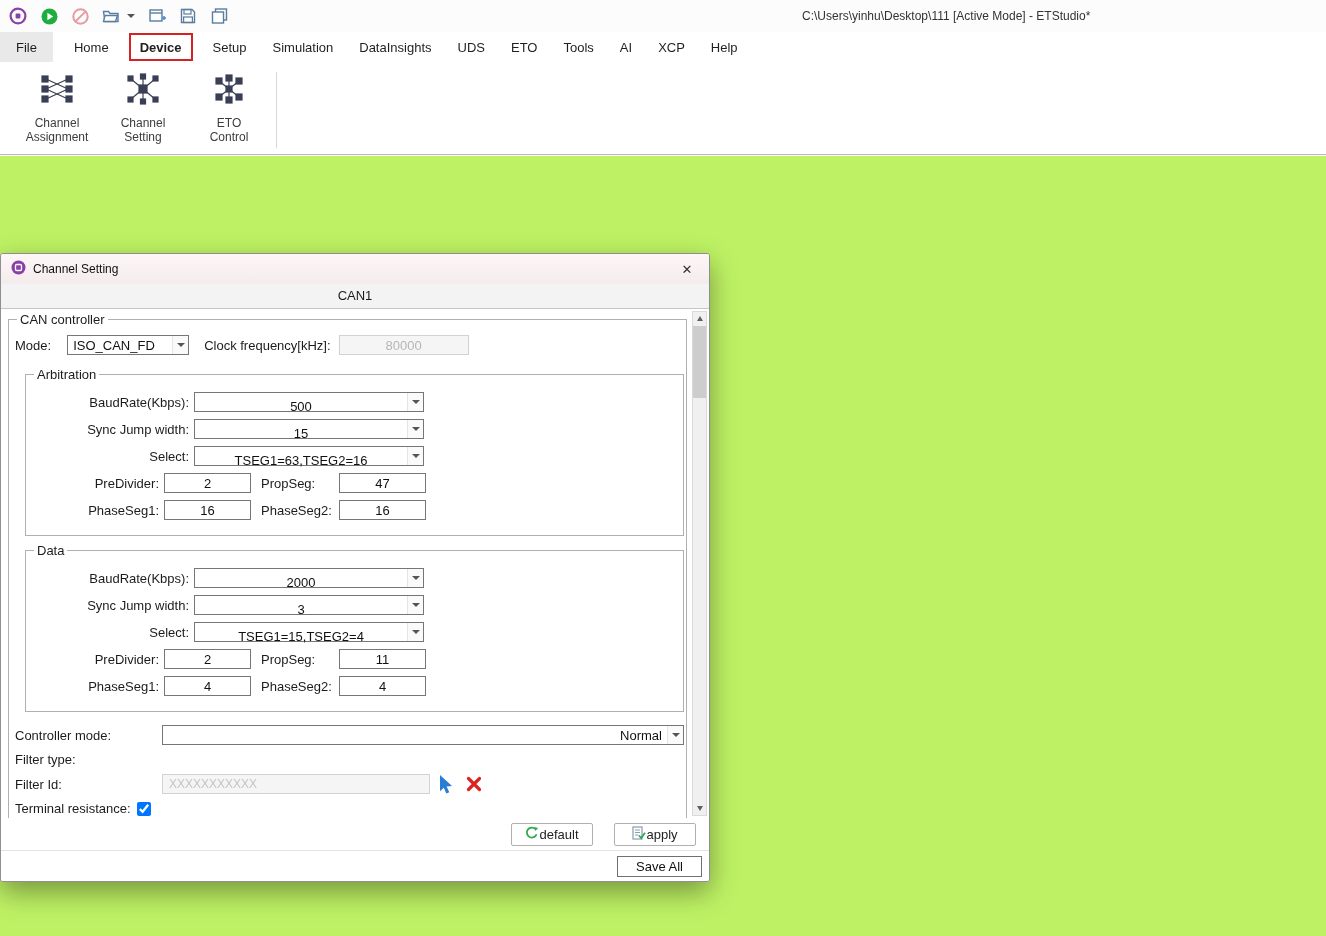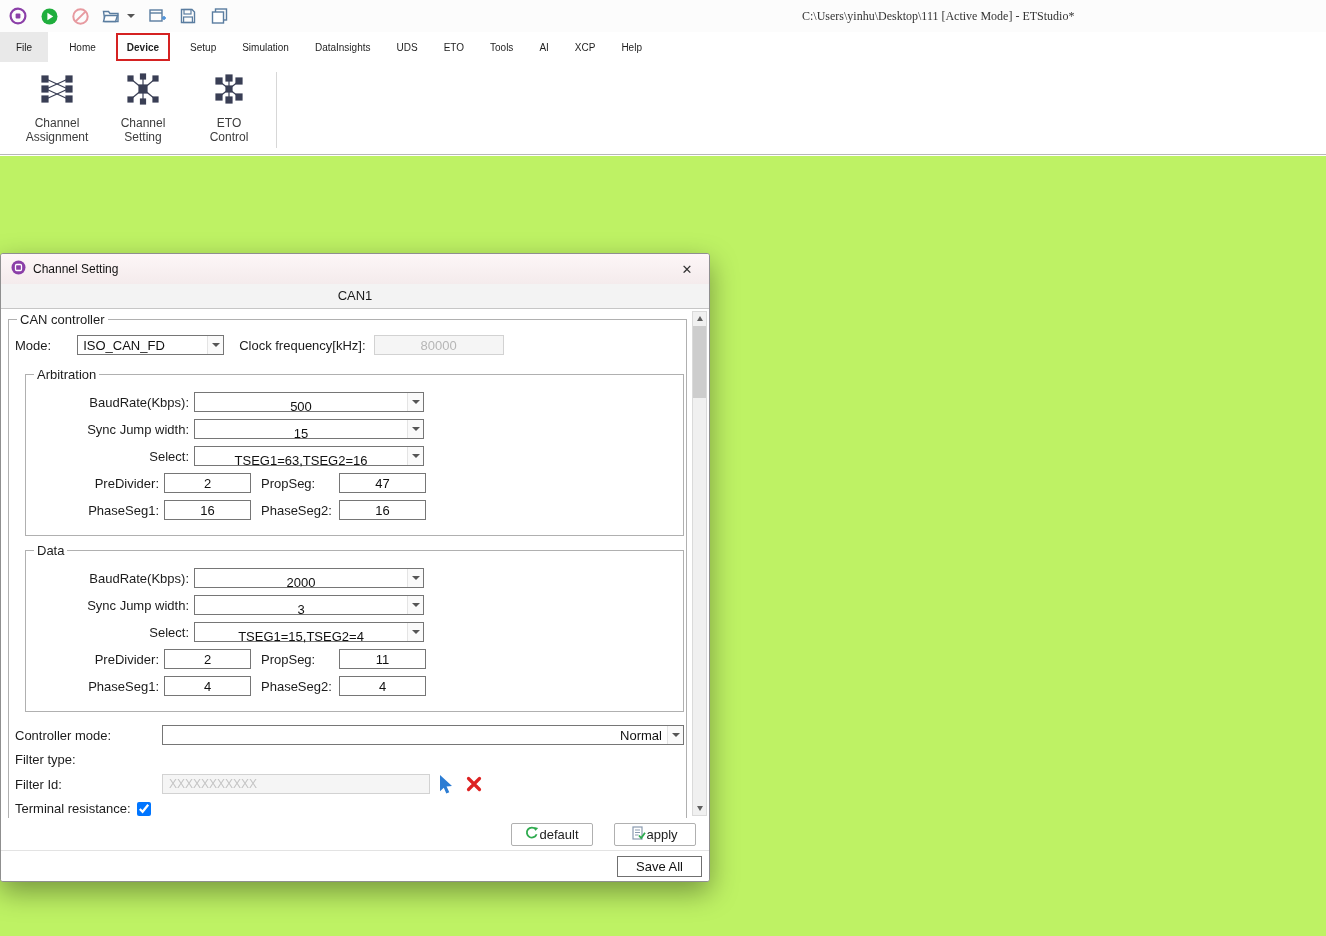--- a/index.html
+++ b/index.html
@@ -8,24 +8,24 @@
     width:1326px; height:936px; position:relative; overflow:hidden;
     background:#ffffff; font-family:"Liberation Sans", sans-serif; color:#222;
   }
 
   
   .titlebar { height:32px; background:#fcfcfc; display:flex; align-items:center; position:relative; }
   .tb-icons { display:flex; align-items:center; gap:13px; padding-left:9px; }
   .tb-icon { width:18px; height:18px; display:flex; align-items:center; justify-content:center; }
   .tb-caret { width:8px; height:18px; display:flex; align-items:center; justify-content:center; margin-left:-6px; }
   .caret-down { width:0; height:0; border-left:4px solid transparent; border-right:4px solid transparent; border-top:4px solid #555; }
-  .title-text { position:absolute; left:802px; top:9px; font-size:12px; color:#333; white-space:nowrap;font-family:Liberation Serif, serif; }
-
-  
-  .menubar { height:30px; background:#ffffff; display:flex; align-items:stretch; font-size:10px; color:#1f1f1f; }
+  .title-text { position:absolute; left:802px; top:9px; font-size:12px; color:#333; white-space:nowrap; }
+
+  
+  .menubar { height:30px; background:#ffffff; display:flex; align-items:stretch; font-size:13px; color:#1f1f1f; }
   .menu-item { display:flex; align-items:center; padding:0 13px; }
   .menu-item.file { background:#e9e9e9; padding:0 16px; margin-right:8px; }
   .menu-item.boxed { border:2px solid #d52222; padding:0 9px; margin:1px 7px; font-weight:bold; }
 
   
   .ribbon { height:93px; background:#ffffff; border-bottom:1px solid #b8b8b8; display:flex; align-items:stretch; padding-left:14px; }
   .ribbon-item { width:86px; display:flex; flex-direction:column; align-items:center; padding-top:11px; }
   .ribbon-item .lbl { margin-top:7px; font-size:12px; color:#3c3c3c; text-align:center; line-height:1.2; }
   .ribbon-sep { width:1px; background:#d7d7d7; margin:10px 0 6px 4px; }
 
@@ -70,21 +70,21 @@
   .subgroup { position:relative; border:1px solid #b0b0b0; margin:19px 2px 0 16px; padding:10px 0 8px; }
   .subgroup.data-group { margin-top:14px; }
 
   
   .fsz { font-size:13px; color:#1c1c1c; }
   .mode-row { display:flex; align-items:center; margin:2px 0 4px 6px; }
   .combo { height:20px; border:1px solid #767676; background:#fff; display:flex; align-items:center; font-size:13px; color:#111; }
   .combo .val { flex:1; padding:0 5px; white-space:nowrap; overflow:hidden; }
   .combo.center .val { text-align:center;margin-top:8px; }
   .combo .dd { width:16px; align-self:stretch; display:flex; align-items:center; justify-content:center; border-left:1px solid #e4e4e4; background:#fafafa; }
-  .mode-combo { width:147px; margin-left:26px; }
+  .mode-combo { width:122px; margin-left:16px; }
   .clock-label { margin-left:15px; }
   .clock-input { width:130px; height:20px; margin-left:8px; background:#f5f5f5; border:1px solid #d2d2d2; color:#b6b6b6; text-align:center; font-size:13px; font-family:"Liberation Sans", sans-serif; }
 
   .grow { display:flex; align-items:center; margin:7px 0; }
   .grow .lbl { width:163px; text-align:right; margin-right:5px; font-size:13px; color:#1c1c1c; }
   .grow .combo { width:230px; }
   .grow2 .lbl { width:133px; }
   .inp { width:87px; height:20px; border:1px solid #767676; text-align:center; font-size:13px; color:#111; background:#fff; font-family:"Liberation Sans", sans-serif; }
   .lbl2 { margin-left:10px; width:78px; text-align:left; font-size:13px; color:#1c1c1c; }
 

